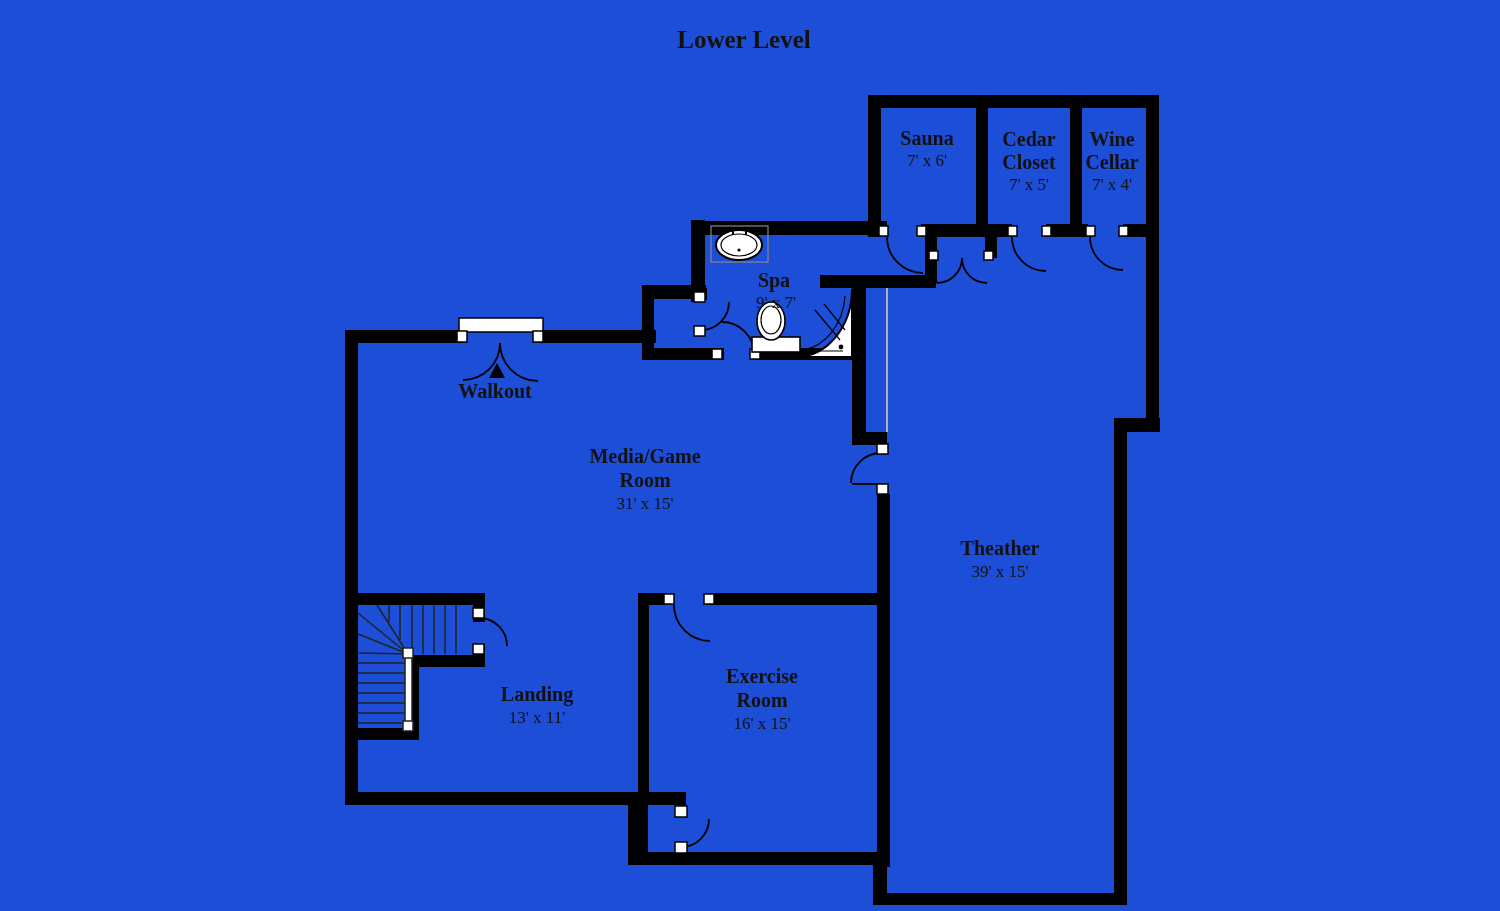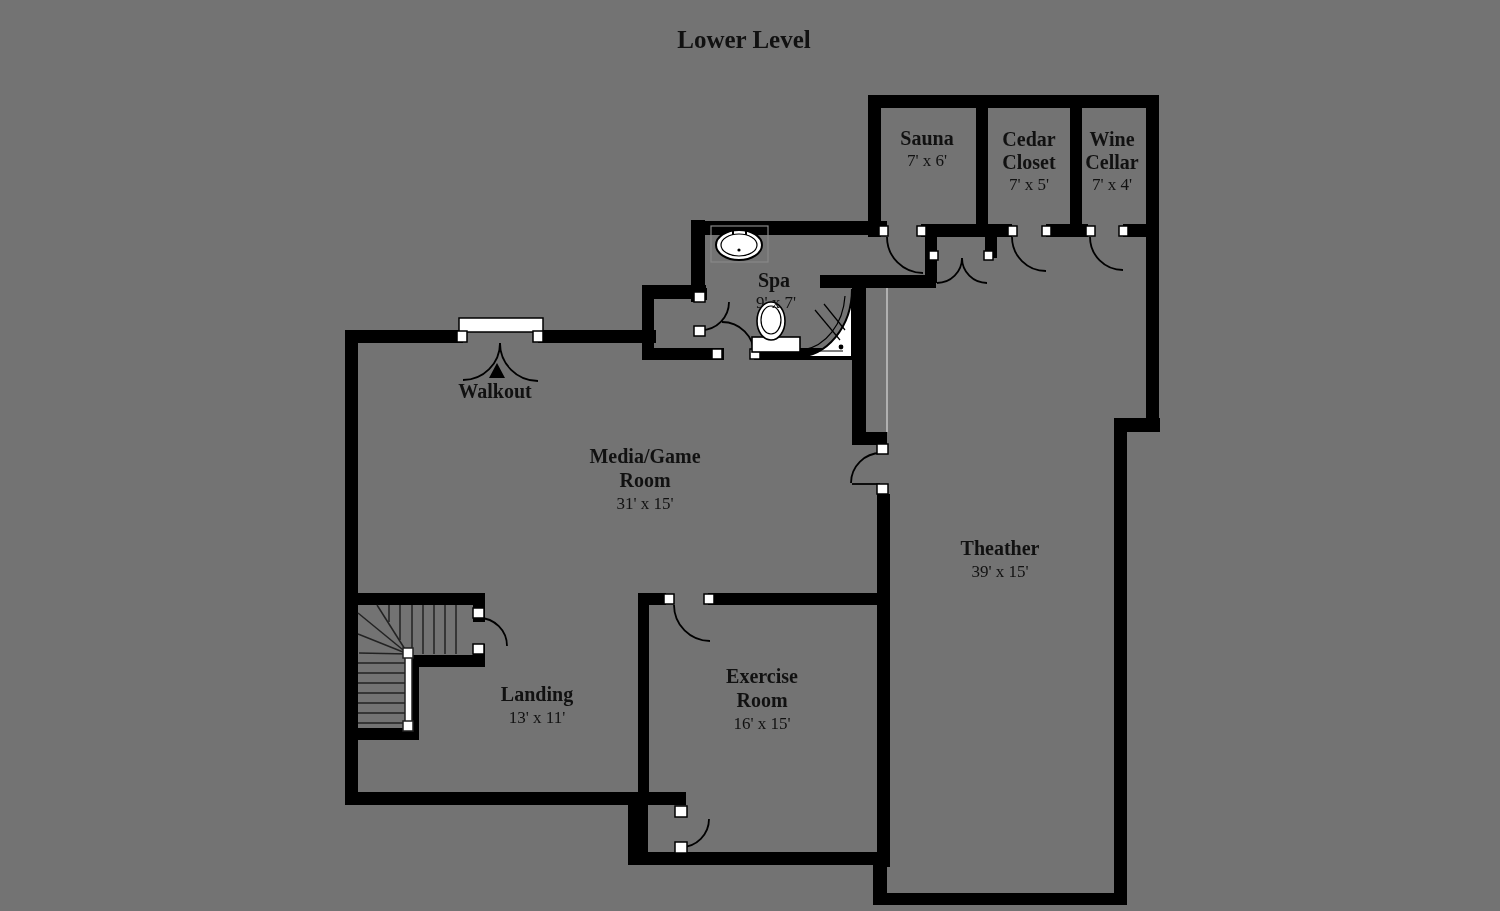--- a/index.html
+++ b/index.html
@@ -1,16 +1,16 @@
 <!DOCTYPE html>
 <html><head>
 <meta charset="utf-8">
 <style>
   html,body{margin:0;padding:0;background:#ffffff;}
-  .stage{position:relative;width:1500px;height:911px;background:#737373;overflow:hidden;
+  .stage{position:relative;width:1500px;height:911px;background:#1d4ed8;overflow:hidden;
          font-family:"Liberation Serif", serif;}
   svg text{font-family:"Liberation Serif", serif;fill:#111;}
   .room-name{font-size:20px;font-weight:bold;}
   .room-dims{font-size:17px;font-weight:normal;}
   .plan-title{font-size:25px;font-weight:bold;}
 </style>
 </head>
 <body>
 
 <div class="stage">

